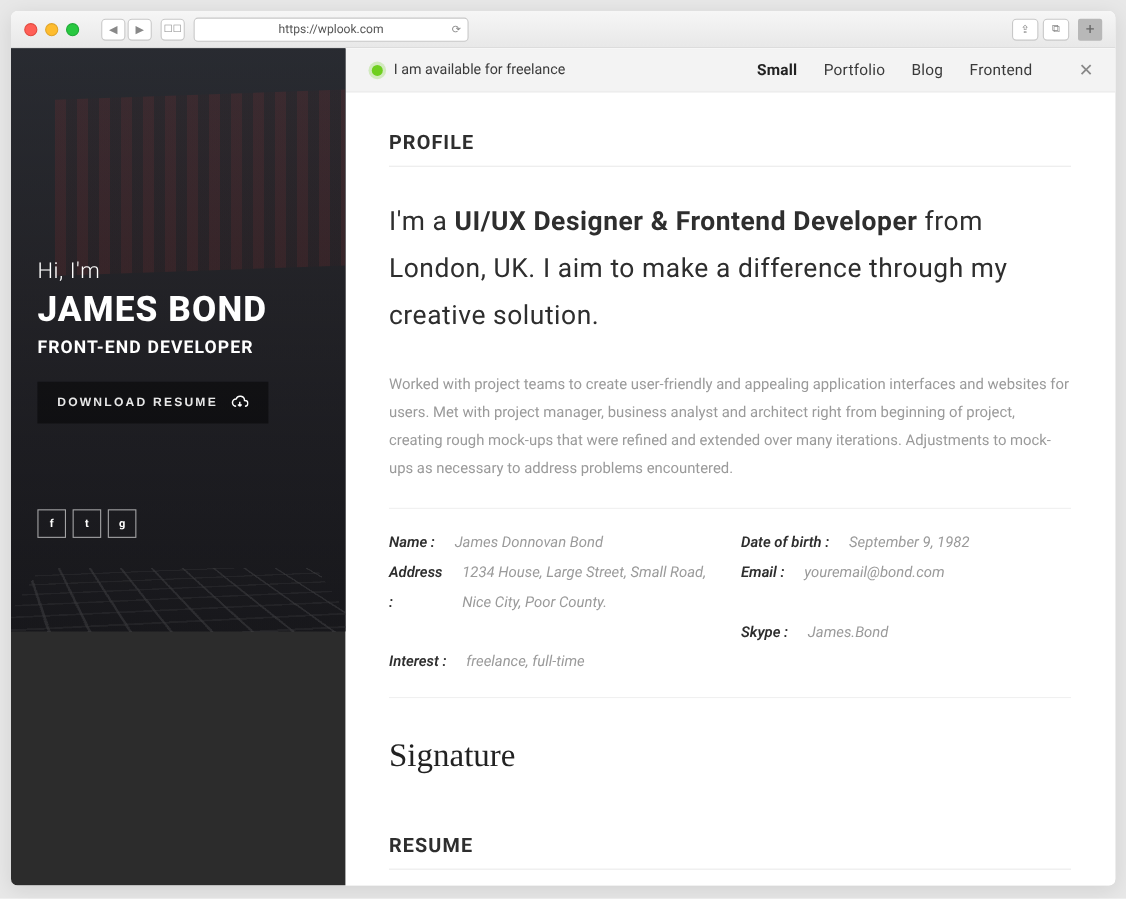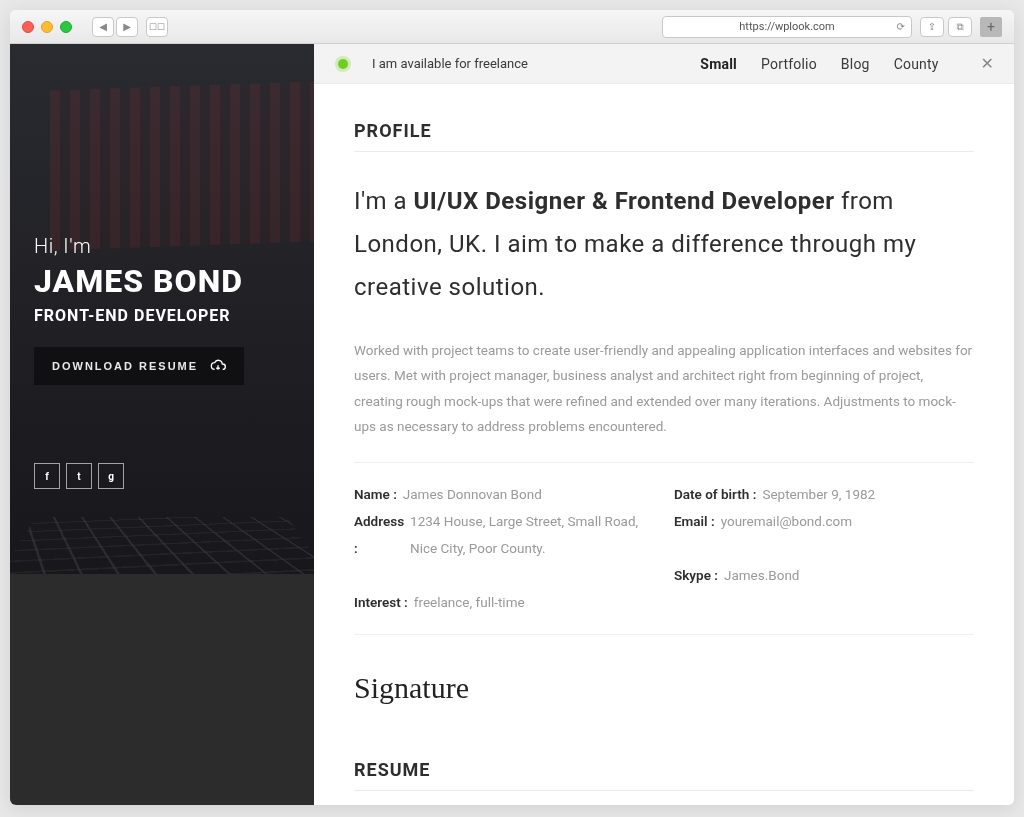--- a/index.html
+++ b/index.html
@@ -36,21 +36,21 @@
   .tl-yellow{ background: #febc2e; border: 1px solid #e0a528; }
   .tl-green { background: #28c840; border: 1px solid #1fab37; }
   .nav-buttons { display: flex; gap: 2px; margin-left: 12px; }
   .nav-btn {
     width: 22px; height: 20px;
     border: 1px solid #c8c8c8; border-radius: 4px; background: white;
     display: flex; align-items: center; justify-content: center;
     font-size: 10px; color: #888;
   }
   .nav-btn.layout { margin-left: 6px; font-size: 9px; }
-  .url-wrap { flex: 1; display: flex; justify-content: flex-end; }
+  .url-wrap { flex: 1; display: flex; justify-content: flex-start; }
   .url-bar {
     width: 250px; height: 22px;
     border: 1px solid #c8c8c8; border-radius: 4px; background: white;
     display: flex; align-items: center; justify-content: center;
     font-size: 11px; color: #555; position: relative;
   }
   .url-reload {
     position: absolute; right: 6px; top: 4px; font-size: 10px; color: #888;
   }
   .right-tools { display: flex; gap: 4px; }
@@ -151,21 +151,21 @@
     border-bottom: 1px solid #eaeaea;
     display: flex;
     align-items: center;
     padding: 0 20px 0 24px;
   }
   .status-dot {
     width: 10px; height: 10px; border-radius: 50%;
     background: #6fcf1f; margin-right: 10px;
     box-shadow: 0 0 0 3px rgba(111,207,31,0.25);
   }
-  .status-text { font-size: 13px; color: #3a3a3a; margin-left: 14px; }
+  .status-text { font-size: 13px; color: #3a3a3a; }
   .nav { margin-left: auto; display: flex; gap: 24px; align-items: center; }
   .nav a { font-size: 14px; color: #3a3a3a; text-decoration: none; letter-spacing: 0.2px; }
   .nav a.active { font-weight: 700; color: #222; }
   .close { font-size: 16px; color: #888; margin-left: 18px; cursor: pointer; }
 
   .content {
     padding: 36px 40px 20px 40px;
     overflow-y: auto;
     flex: 1;
   }
@@ -183,21 +183,21 @@
   .headline strong { font-weight: 700; }
   .desc {
     font-size: 13.5px; color: #9a9a9a; line-height: 1.9;
     margin-bottom: 22px;
   }
   .thin-rule { border: none; border-top: 1px solid #f0f0f0; margin: 10px 0 18px; }
   .info-grid {
     display: grid; grid-template-columns: 1fr 1fr; gap: 0 20px;
     font-size: 13.5px; color: #9a9a9a; line-height: 2;
   }
-  .info-row { display: flex; gap: 6px; }
+  .info-row { display: flex; gap: 18px; font-style: italic; }
   .info-label { color: #2e2e2e; font-weight: 600; }
   .col1 { grid-column: 1; }
   .col2 { grid-column: 2; }
   .signature {
     font-family: "Brush Script MT", "Segoe Script", cursive;
     font-size: 30px; color: #222;
     margin: 36px 0 8px 0;
   }
 </style>
 </head>
@@ -254,21 +254,21 @@
 
     <main class="main">
 
       <div class="topbar">
         <span class="status-dot"></span>
         <span class="status-text">I am available for freelance</span>
         <nav class="nav">
           <a href="#" class="active">Small</a>
           <a href="#">Portfolio</a>
           <a href="#">Blog</a>
-          <a href="#">County</a>
+          <a href="#">Frontend</a>
           <span class="close">✕</span>
         </nav>
       </div>
 
       <div class="content">
 
         <h2 class="section-title">PROFILE</h2>
         <hr class="section-rule">
 
         <p class="headline">

